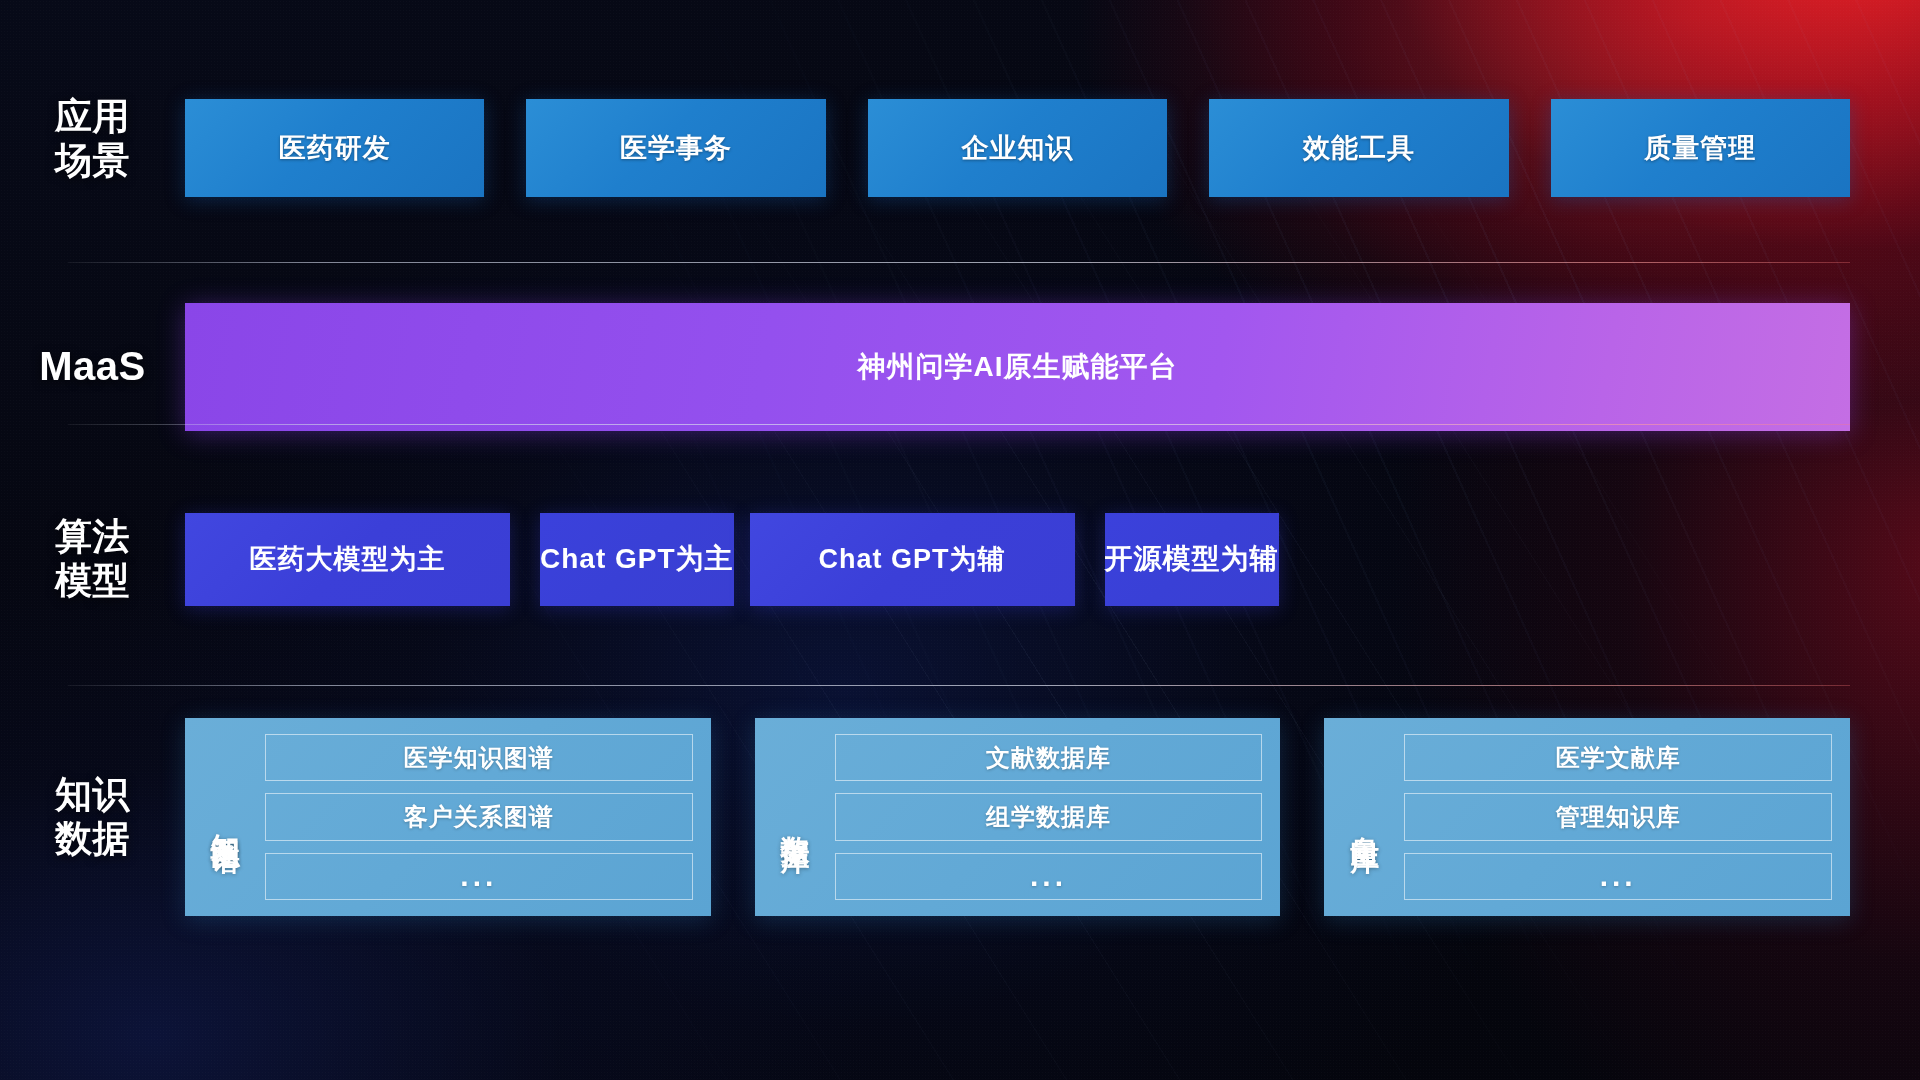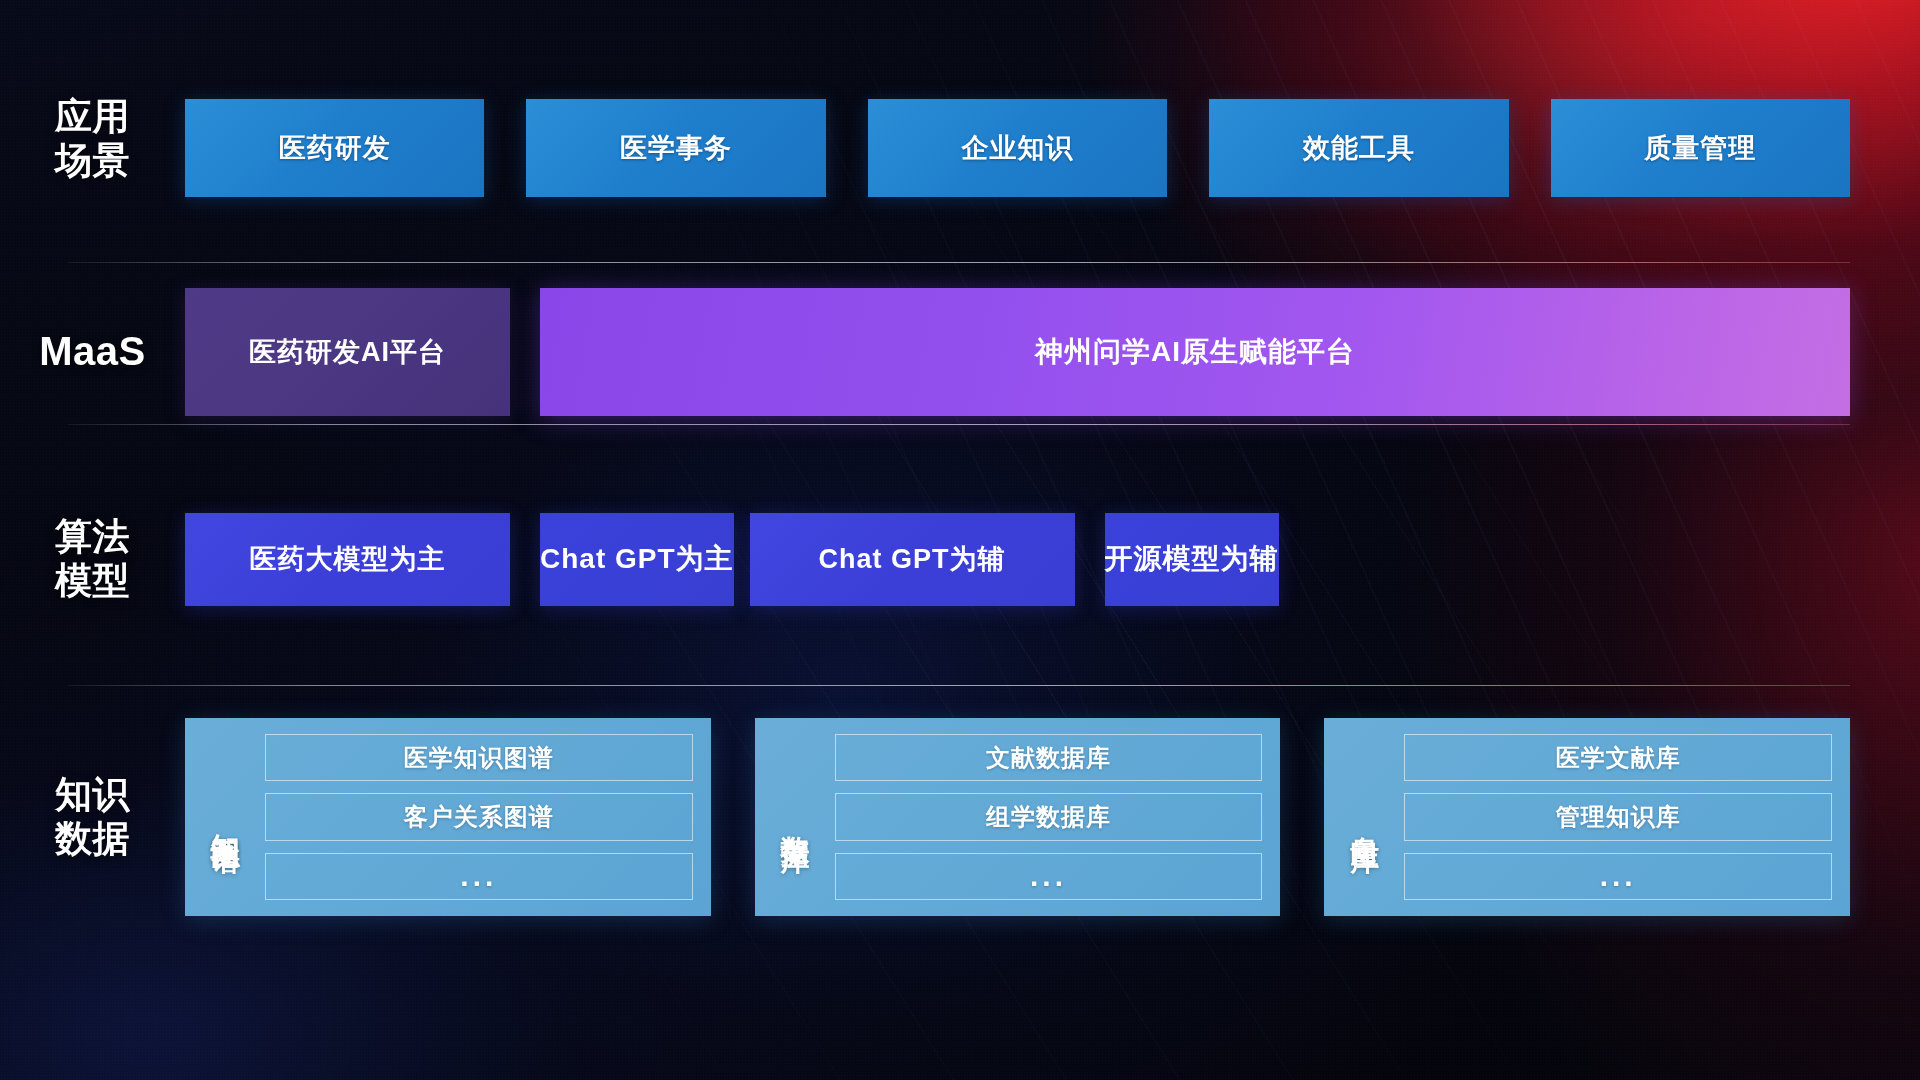--- a/index.html
+++ b/index.html
@@ -177,25 +177,24 @@
           <div class="scene-box">医学事务</div>
           <div class="scene-box">企业知识</div>
           <div class="scene-box">效能工具</div>
           <div class="scene-box">质量管理</div>
         </div>
       </div>
     </div>
 
     <div class="divider" style="top:262px;"></div>
 
-    <div class="row" style="top:288px;height:128px;">
+    <div class="row" style="top:303px;height:128px;">
       <div class="rowlabel en">MaaS</div>
       <div class="rowbody">
         <div class="maas-grid">
-          <div class="maas-left">医药研发AI平台</div>
           <div class="maas-right">神州问学AI原生赋能平台</div>
         </div>
       </div>
     </div>
 
     <div class="divider" style="top:424px;"></div>
 
     <div class="row" style="top:455px;height:208px;">
       <div class="rowlabel cn">
         <div>算法</div>

